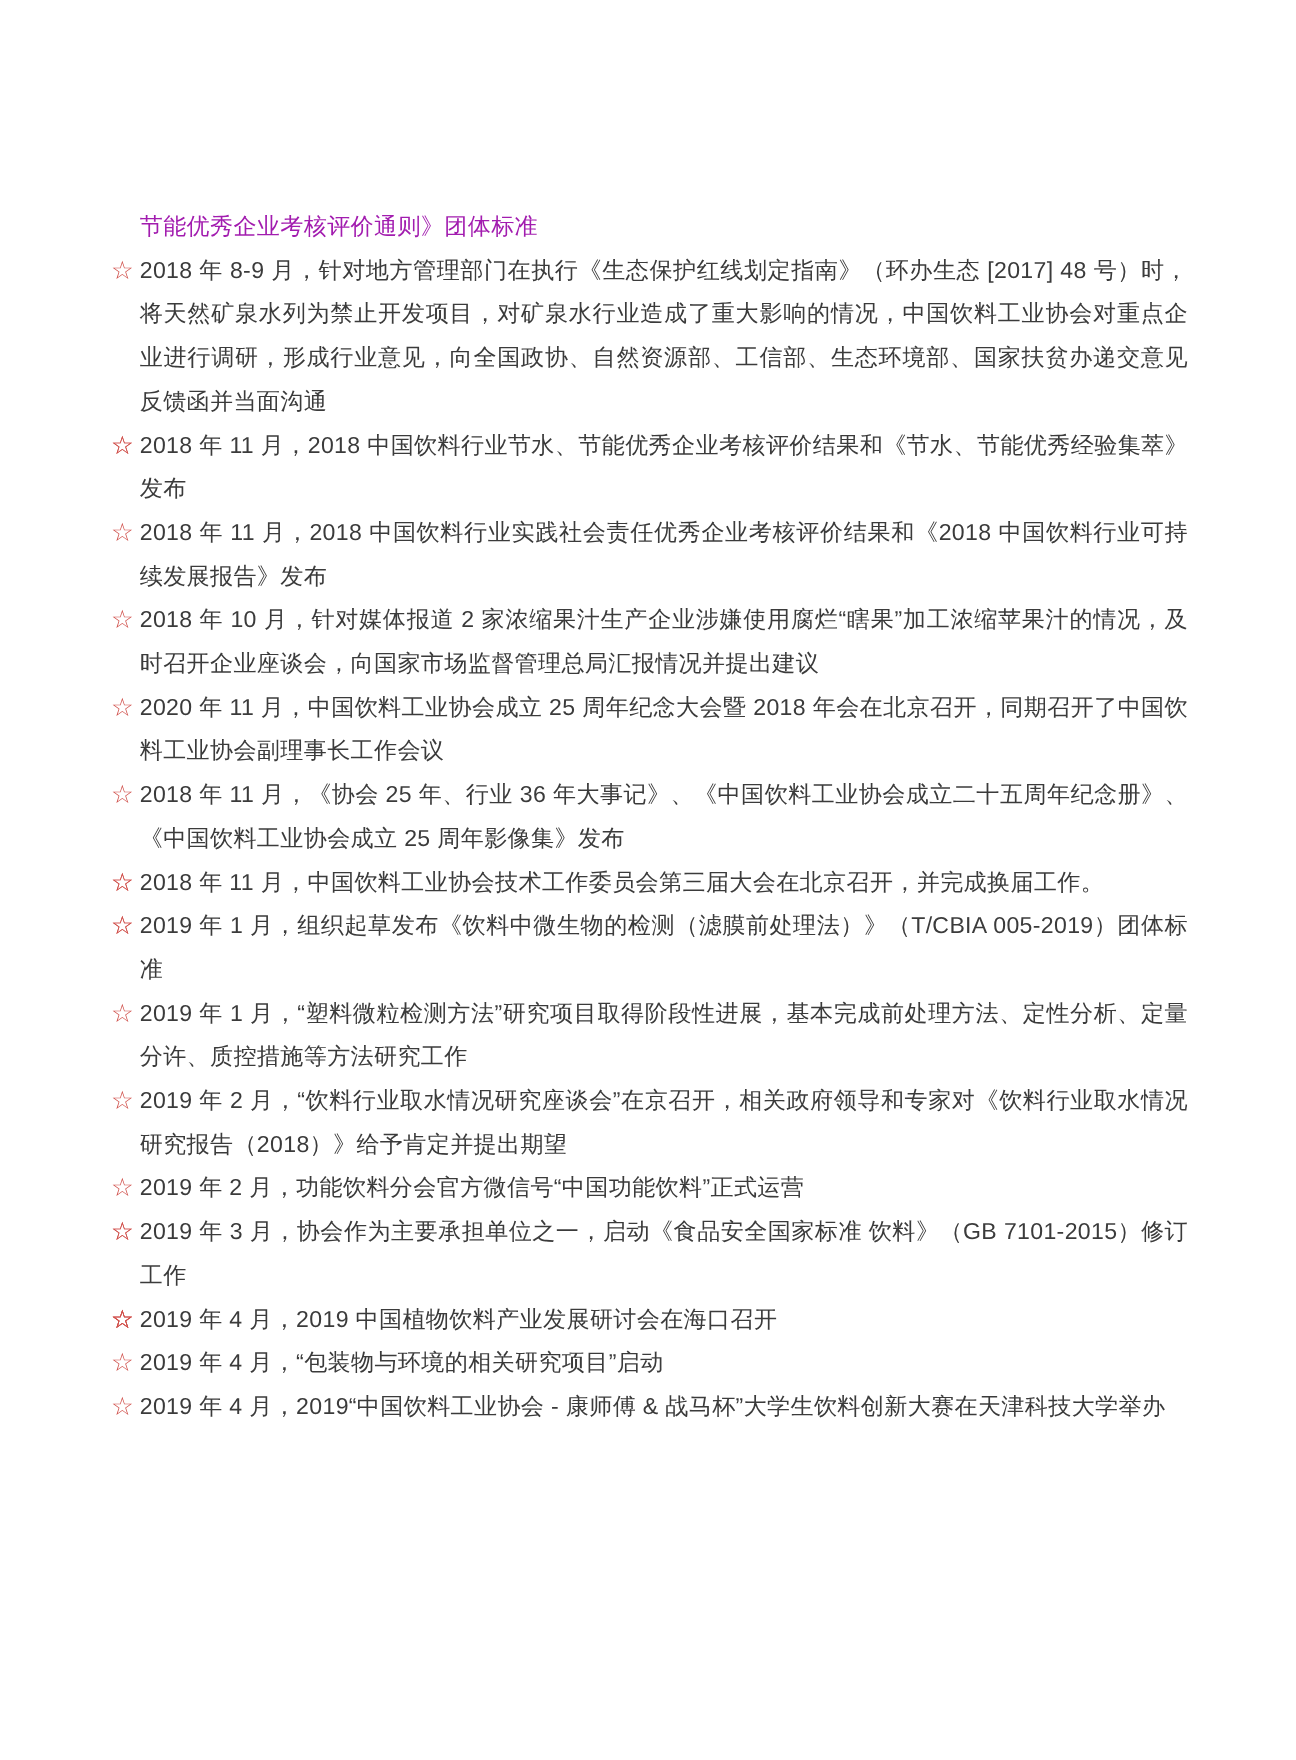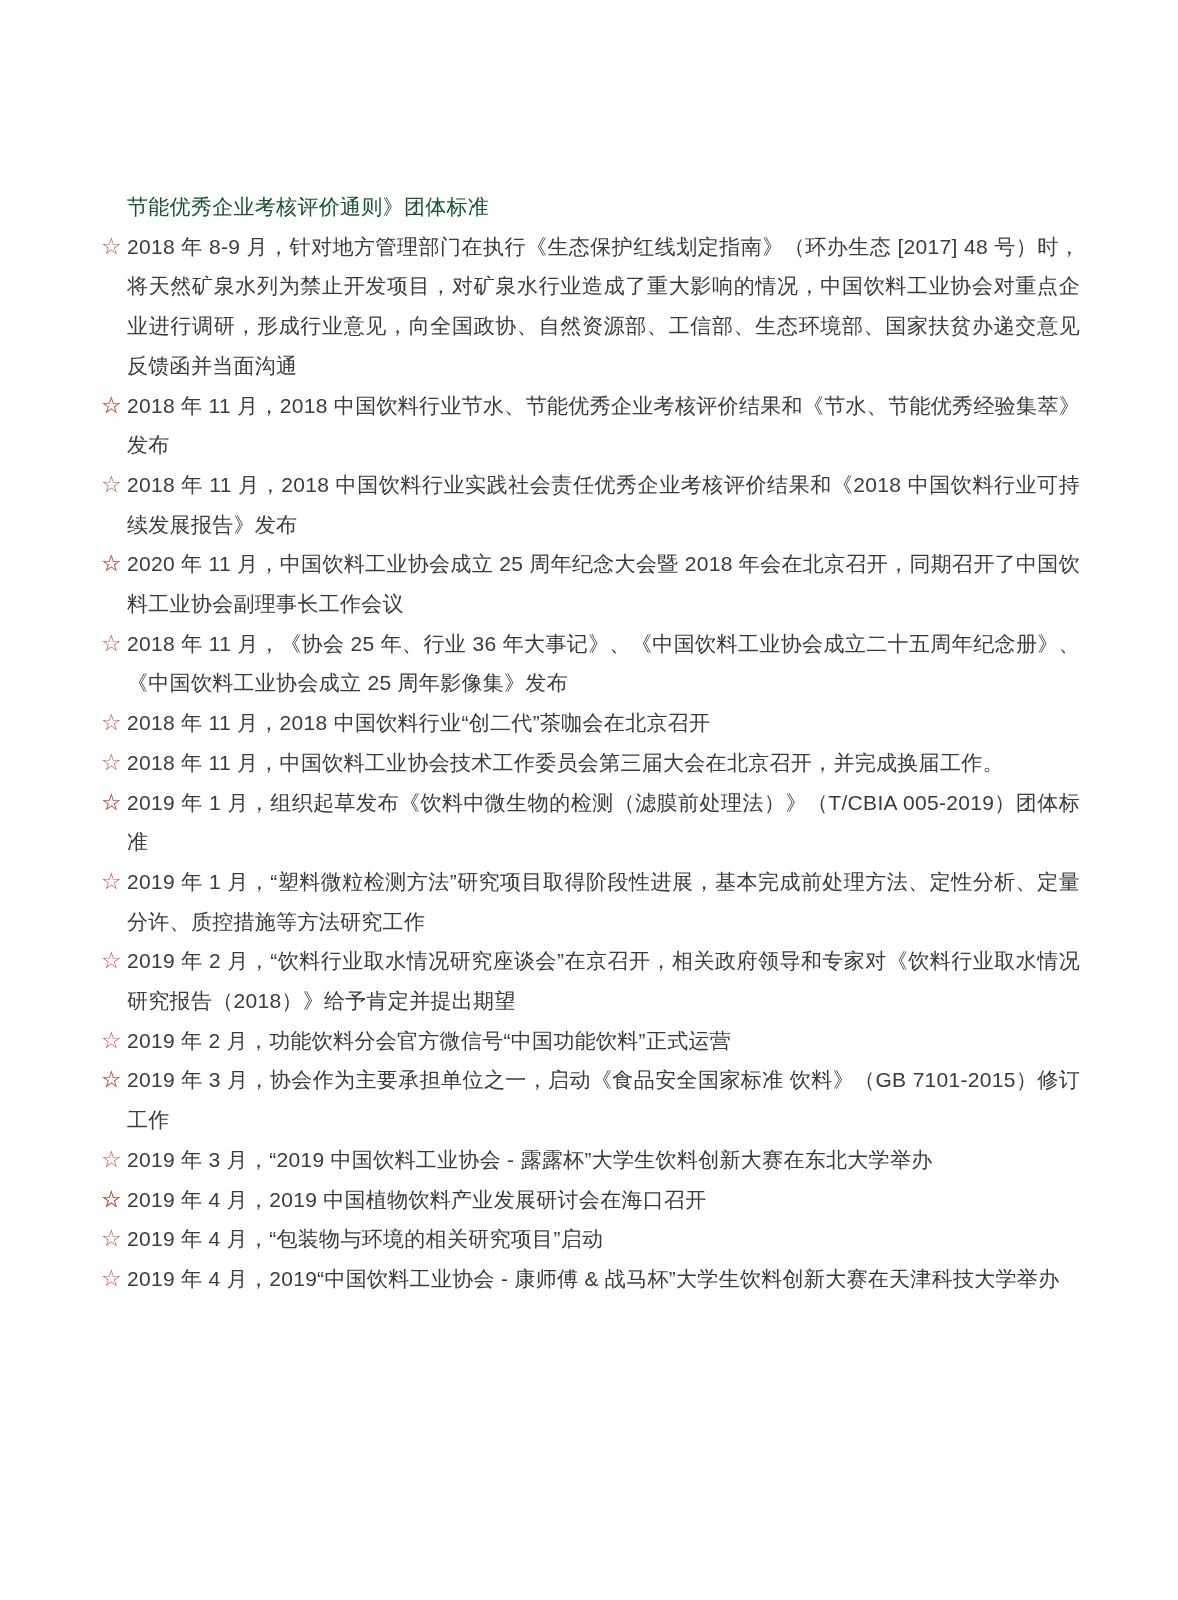--- a/index.html
+++ b/index.html
@@ -42,53 +42,53 @@
     text-align: left;
     letter-spacing: 0;
   }
 </style>
 </head>
 <body>
 
 <div class="page">
   <div class="content">
 
-  <div class="entry no-bullet" style="color: #14532d;">
+  <div class="entry no-bullet" style="color: #a21caf;">
       
       <span class="entry-text">节能优秀企业考核评价通则》团体标准</span>
     </div>
       <div class="entry" style="color: rgb(59, 59, 59);">
       <span class="star" style="color: rgb(208, 80, 75);">☆</span>
       <span class="entry-text">2018 年 8-9 月，针对地方管理部门在执行《生态保护红线划定指南》（环办生态 [2017] 48 号）时，将天然矿泉水列为禁止开发项目，对矿泉水行业造成了重大影响的情况，中国饮料工业协会对重点企业进行调研，形成行业意见，向全国政协、自然资源部、工信部、生态环境部、国家扶贫办递交意见反馈函并当面沟通</span>
     </div>
       <div class="entry" style="color: rgb(59, 59, 59);">
       <span class="star" style="color: rgb(208, 80, 75);">☆</span>
     </div>
       <div class="entry" style="color: rgb(59, 59, 59);">
       <span class="star" style="color: rgb(208, 80, 75);">☆</span>
       <span class="entry-text">2018 年 11 月，2018 中国饮料行业节水、节能优秀企业考核评价结果和《节水、节能优秀经验集萃》发布</span>
     </div>
       <div class="entry" style="color: rgb(59, 59, 59);">
       <span class="star" style="color: rgb(208, 80, 75);">☆</span>
       <span class="entry-text">2018 年 11 月，2018 中国饮料行业实践社会责任优秀企业考核评价结果和《2018 中国饮料行业可持续发展报告》发布</span>
     </div>
       <div class="entry" style="color: rgb(59, 59, 59);">
       <span class="star" style="color: rgb(208, 80, 75);">☆</span>
+      <span class="entry-text">2018 年 10 月，针对媒体报道 2 家浓缩果汁生产企业涉嫌使用腐烂“瞎果”加工浓缩苹果汁的情况，及时召开企业座谈会，向国家市场监督管理总局汇报情况并提出建议</span>
     </div>
       <div class="entry" style="color: rgb(59, 59, 59);">
       <span class="star" style="color: rgb(208, 80, 75);">☆</span>
       <span class="entry-text">2020 年 11 月，中国饮料工业协会成立 25 周年纪念大会暨 2018 年会在北京召开，同期召开了中国饮料工业协会副理事长工作会议</span>
     </div>
       <div class="entry" style="color: rgb(59, 59, 59);">
       <span class="star" style="color: rgb(208, 80, 75);">☆</span>
       <span class="entry-text">2018 年 11 月，《协会 25 年、行业 36 年大事记》、《中国饮料工业协会成立二十五周年纪念册》、《中国饮料工业协会成立 25 周年影像集》发布</span>
     </div>
       <div class="entry" style="color: rgb(59, 59, 59);">
       <span class="star" style="color: rgb(208, 80, 75);">☆</span>
-      <span class="entry-text">2018 年 11 月，2018 中国饮料行业“创二代”茶咖会在北京召开</span>
     </div>
       <div class="entry" style="color: rgb(59, 59, 59);">
       <span class="star" style="color: rgb(208, 80, 75);">☆</span>
       <span class="entry-text">2018 年 11 月，中国饮料工业协会技术工作委员会第三届大会在北京召开，并完成换届工作。</span>
     </div>
       <div class="entry" style="color: rgb(59, 59, 59);">
       <span class="star" style="color: rgb(208, 80, 75);">☆</span>
     </div>
       <div class="entry" style="color: rgb(59, 59, 59);">
       <span class="star" style="color: rgb(208, 80, 75);">☆</span>
@@ -108,21 +108,20 @@
     </div>
       <div class="entry" style="color: rgb(59, 59, 59);">
       <span class="star" style="color: rgb(208, 80, 75);">☆</span>
     </div>
       <div class="entry" style="color: rgb(59, 59, 59);">
       <span class="star" style="color: rgb(208, 80, 75);">☆</span>
       <span class="entry-text">2019 年 3 月，协会作为主要承担单位之一，启动《食品安全国家标准 饮料》（GB 7101-2015）修订工作</span>
     </div>
       <div class="entry" style="color: rgb(59, 59, 59);">
       <span class="star" style="color: rgb(208, 80, 75);">☆</span>
-      <span class="entry-text">2019 年 3 月，“2019 中国饮料工业协会 - 露露杯”大学生饮料创新大赛在东北大学举办</span>
     </div>
       <div class="entry" style="color: rgb(59, 59, 59);">
       <span class="star" style="color: rgb(208, 80, 75);">☆</span>
     </div>
       <div class="entry" style="color: rgb(59, 59, 59);">
       <span class="star" style="color: rgb(208, 80, 75);">☆</span>
     </div>
       <div class="entry" style="color: rgb(59, 59, 59);">
       <span class="star" style="color: rgb(208, 80, 75);">☆</span>
       <span class="entry-text">2019 年 4 月，2019 中国植物饮料产业发展研讨会在海口召开</span>

